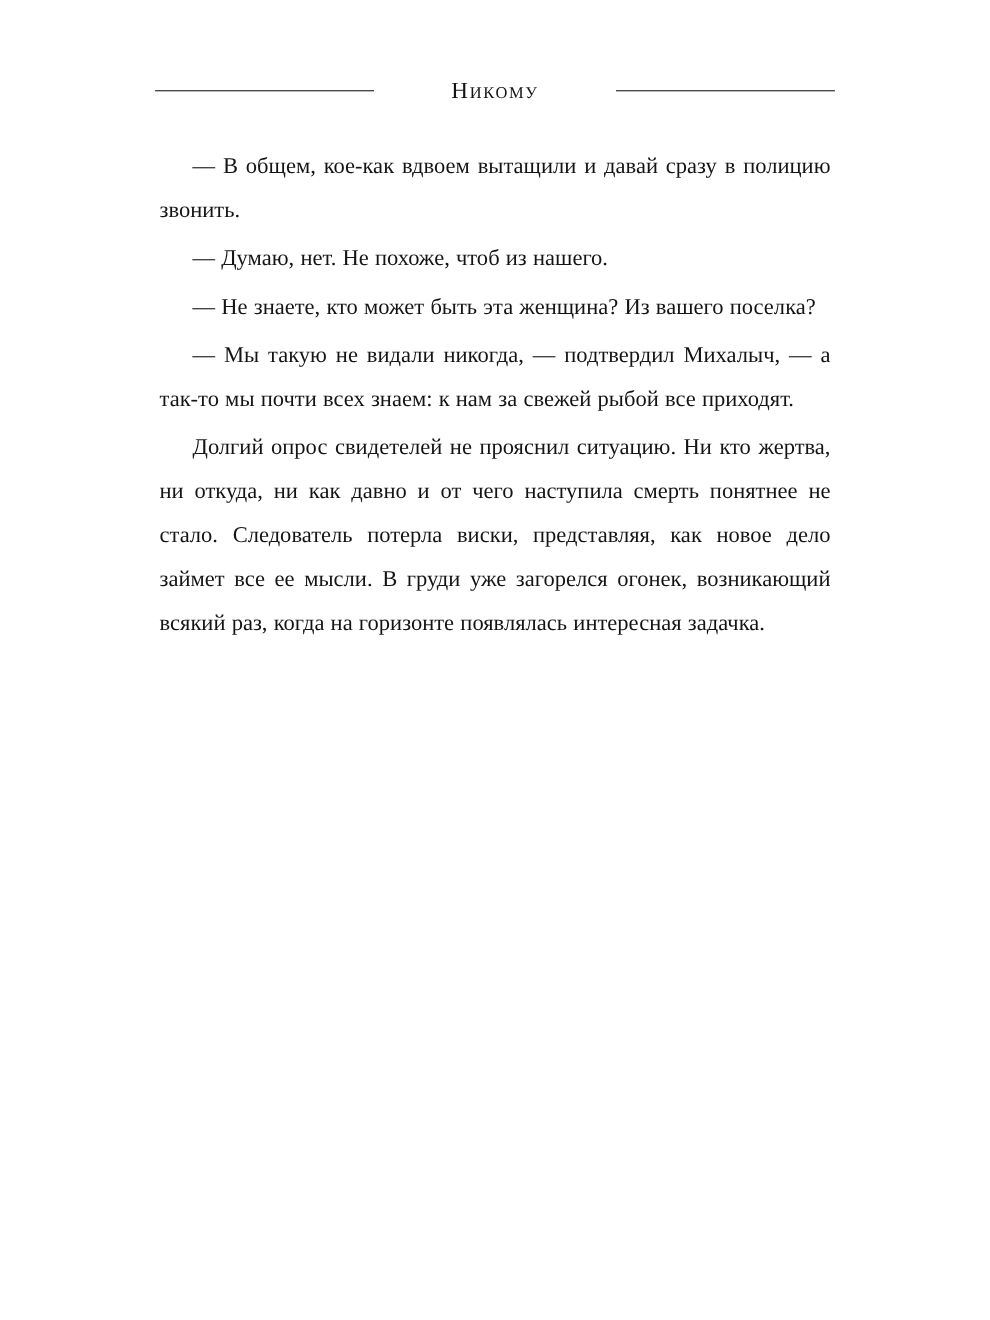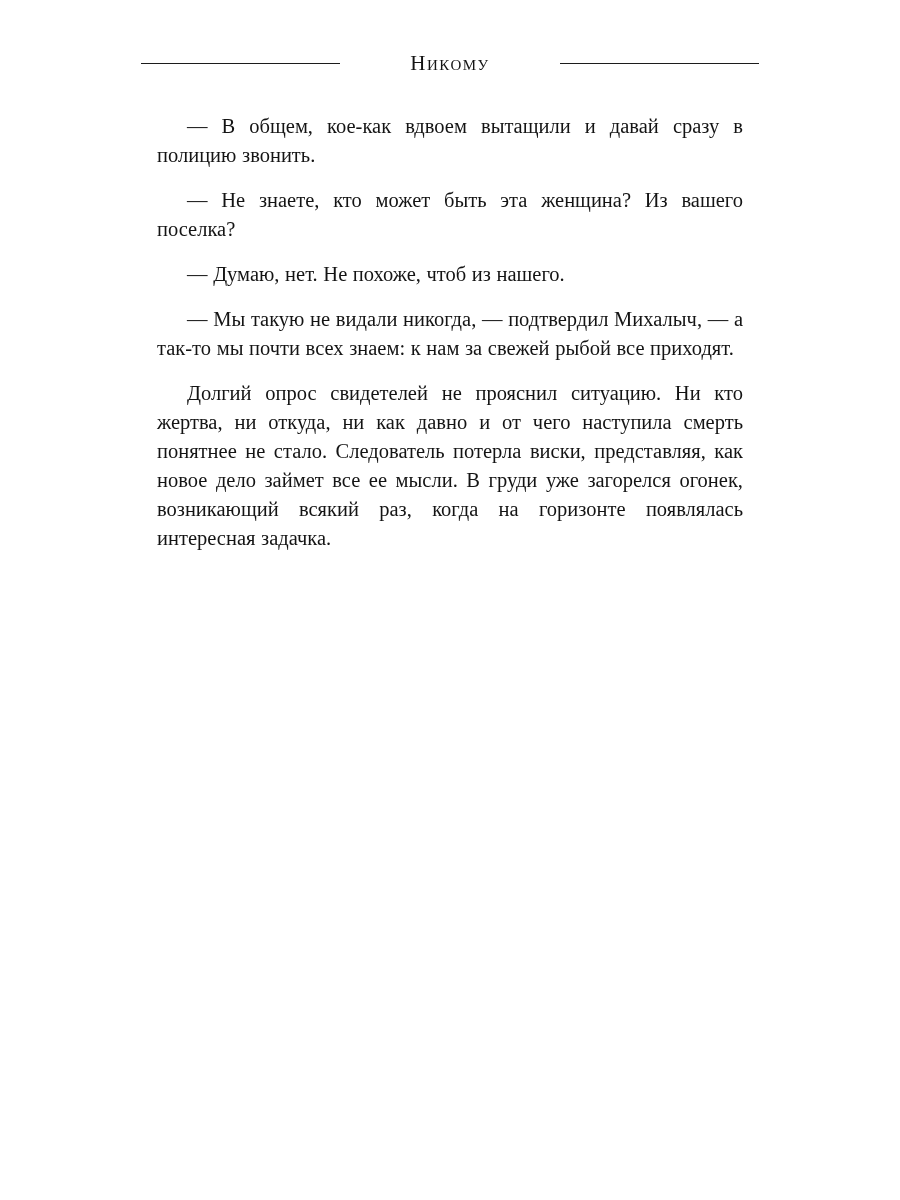--- a/index.html
+++ b/index.html
@@ -11,21 +11,21 @@
     width: 900px;
     height: 1200px;
     position: relative;
     font-family: "Liberation Serif", "DejaVu Serif", serif;
     color: #111111;
     overflow: hidden;
   }
   .page {
     width: 618px;
     margin: 0 auto;
-    padding-top: 53px;
+    padding-top: 72px;
   }
   .running-head {
     display: flex;
     align-items: center;
     justify-content: center;
     margin-bottom: 38px;
   }
   .rule {
     flex: 1 1 auto;
     height: 0;
@@ -43,40 +43,40 @@
     letter-spacing: 1.5px;
     color: #141414;
     line-height: 1;
     padding: 0 4px;
     white-space: nowrap;
   }
   .text-block {
     text-align: justify;
   }
   .text-block p.para {
-    margin: 16px;
+    margin: 4px;
     font-size: 20.5px;
-    line-height: 29px;
+    line-height: 40px;
     text-indent: 30px;
     color: #141414;
     word-spacing: 0.5px;
   }
 </style>
 </head>
 <body>
 
 <div class="page">
   <div class="running-head">
     <span class="rule rule-left"></span>
     <span class="head-gap"></span>
     <span class="head-title">Никому</span>
     <span class="head-gap"></span>
     <span class="rule rule-right"></span>
   </div>
 
   <div class="text-block">
       <p class="para">— В общем, кое-как вдвоем вытащили и давай сразу в полицию звонить.</p>
+      <p class="para">— Думаю, нет. Не похоже, чтоб из нашего.</p>
       <p class="para">— Не знаете, кто может быть эта женщина? Из вашего поселка?</p>
-      <p class="para">— Думаю, нет. Не похоже, чтоб из нашего.</p>
       <p class="para">— Мы такую не видали никогда, — подтвердил Михалыч, — а так-то мы почти всех знаем: к нам за свежей рыбой все приходят.</p>
       <p class="para">Долгий опрос свидетелей не прояснил ситуацию. Ни кто жертва, ни откуда, ни как давно и от чего наступила смерть понятнее не стало. Следователь потерла виски, представляя, как новое дело займет все ее мысли. В груди уже загорелся огонек, возникающий всякий раз, когда на горизонте появлялась интересная задачка.</p>
     </div>
 </div>
 
 </body></html>

